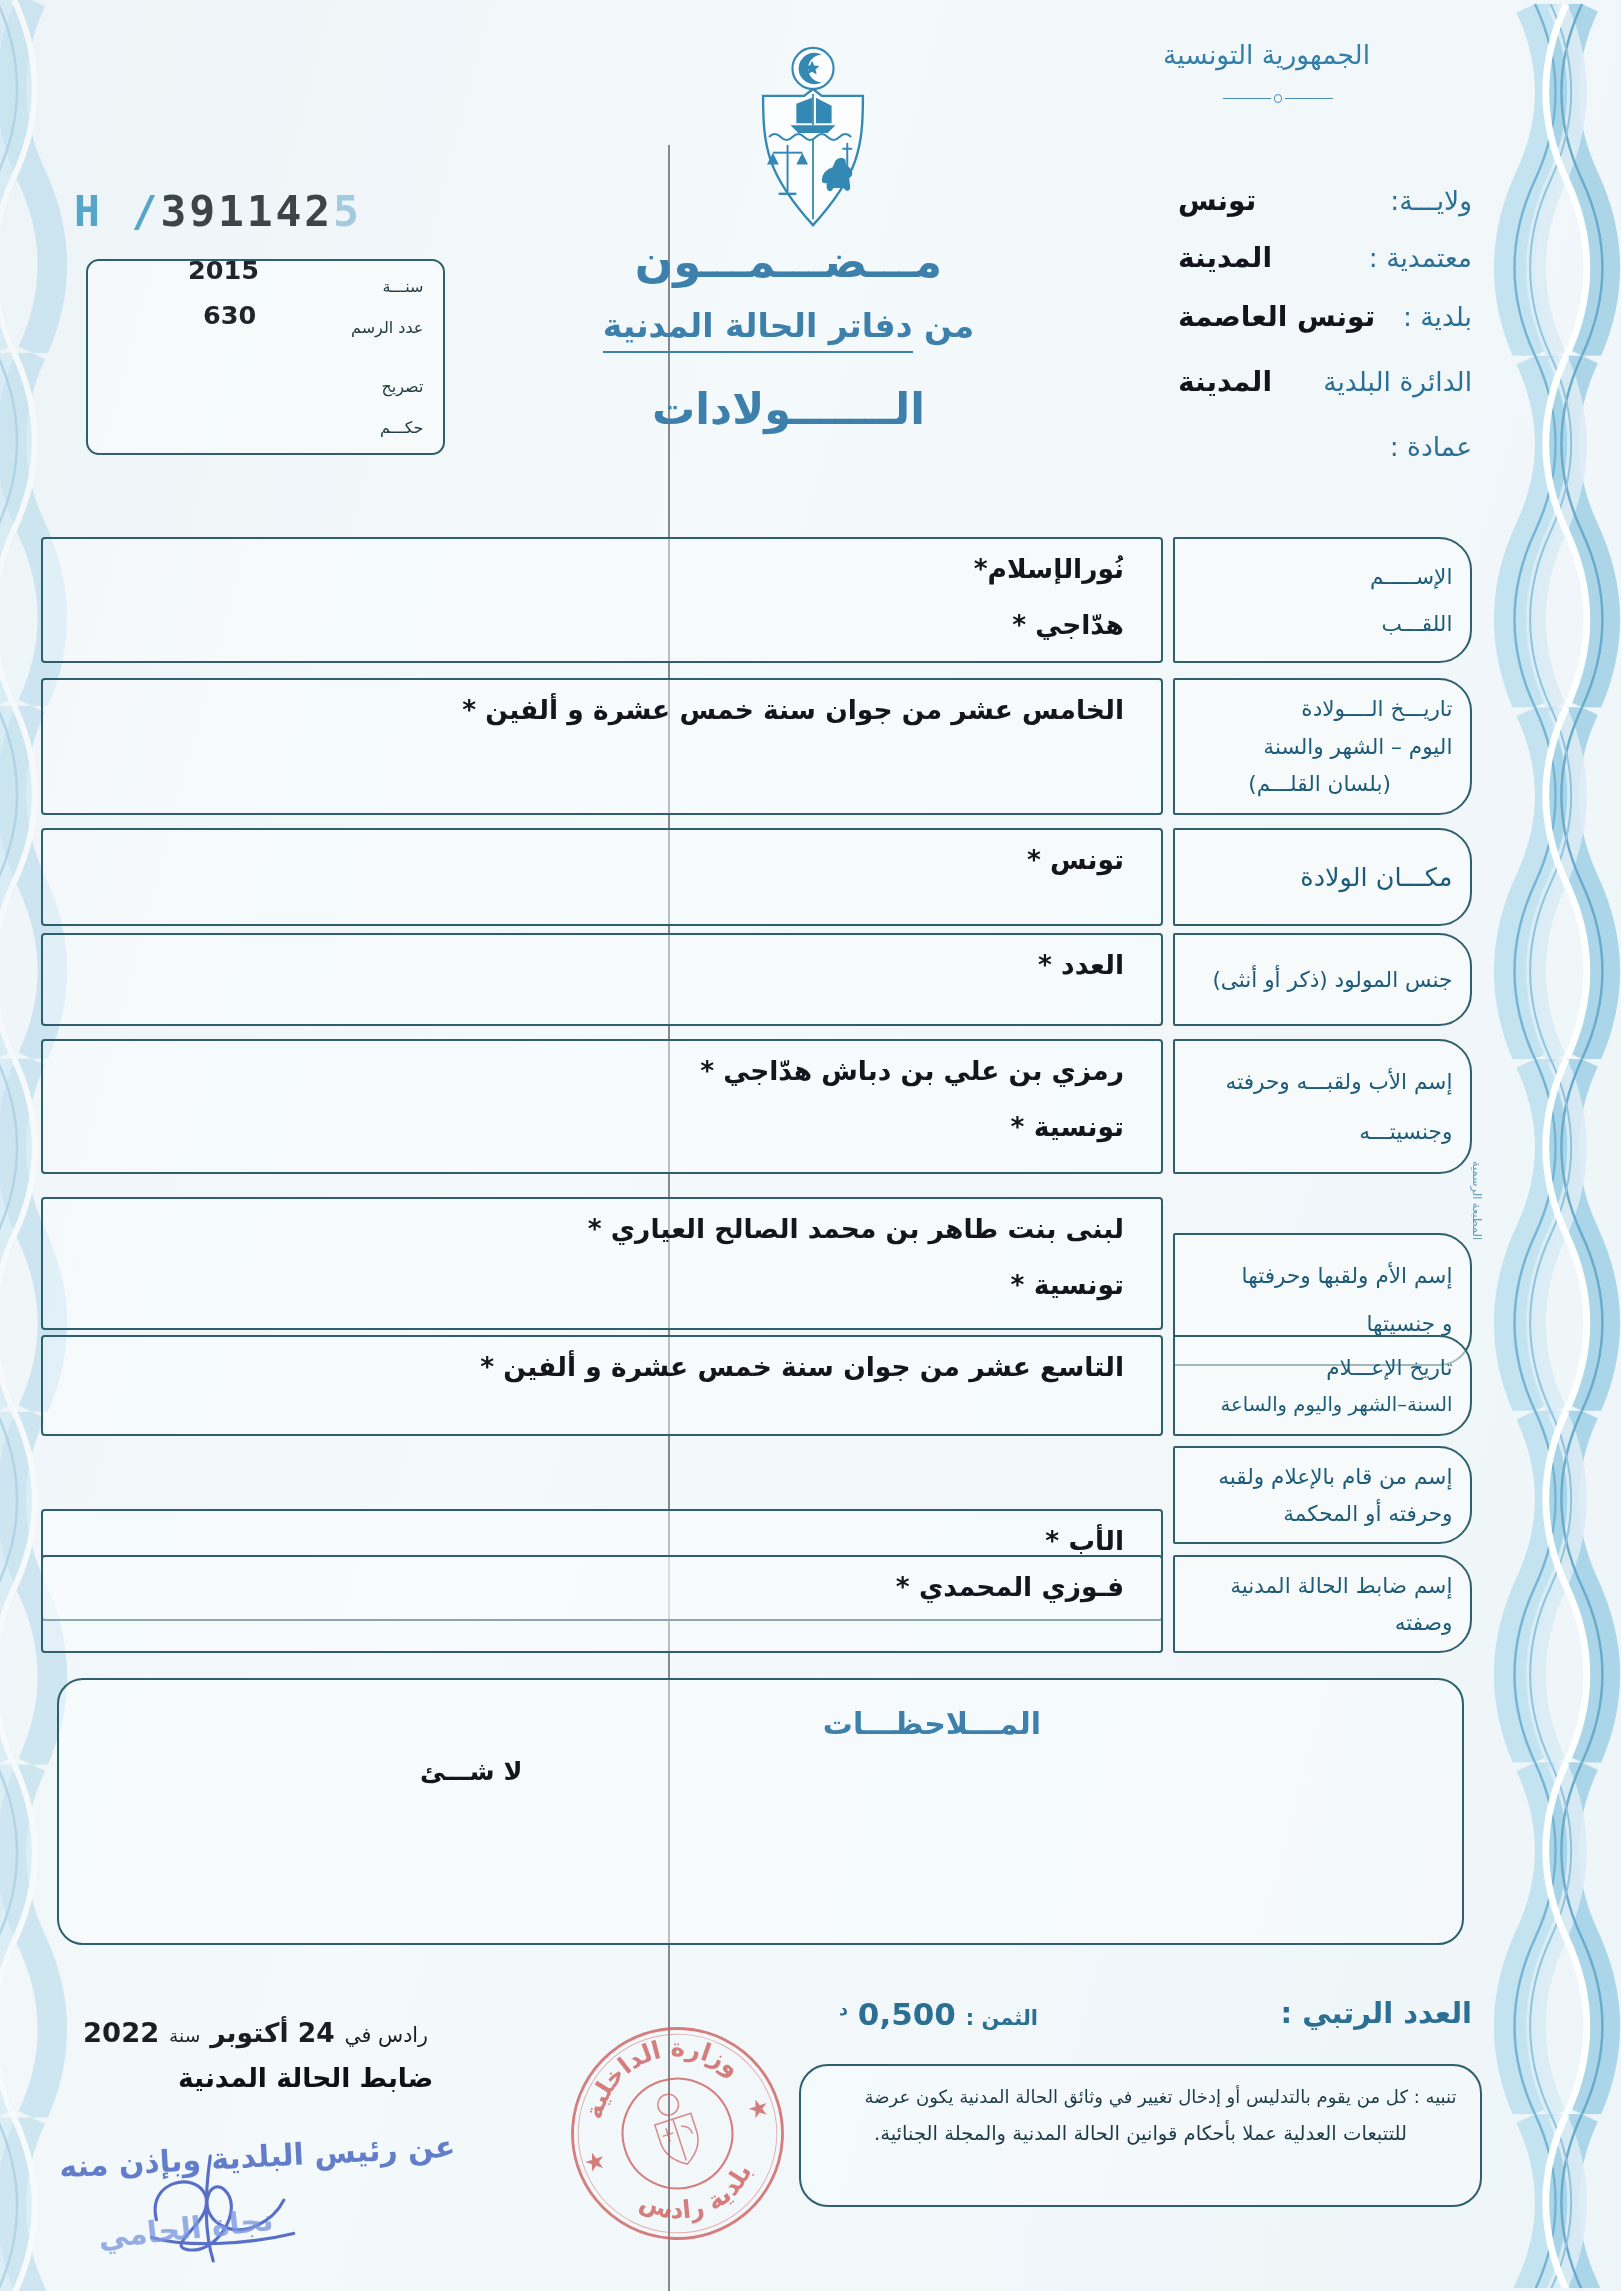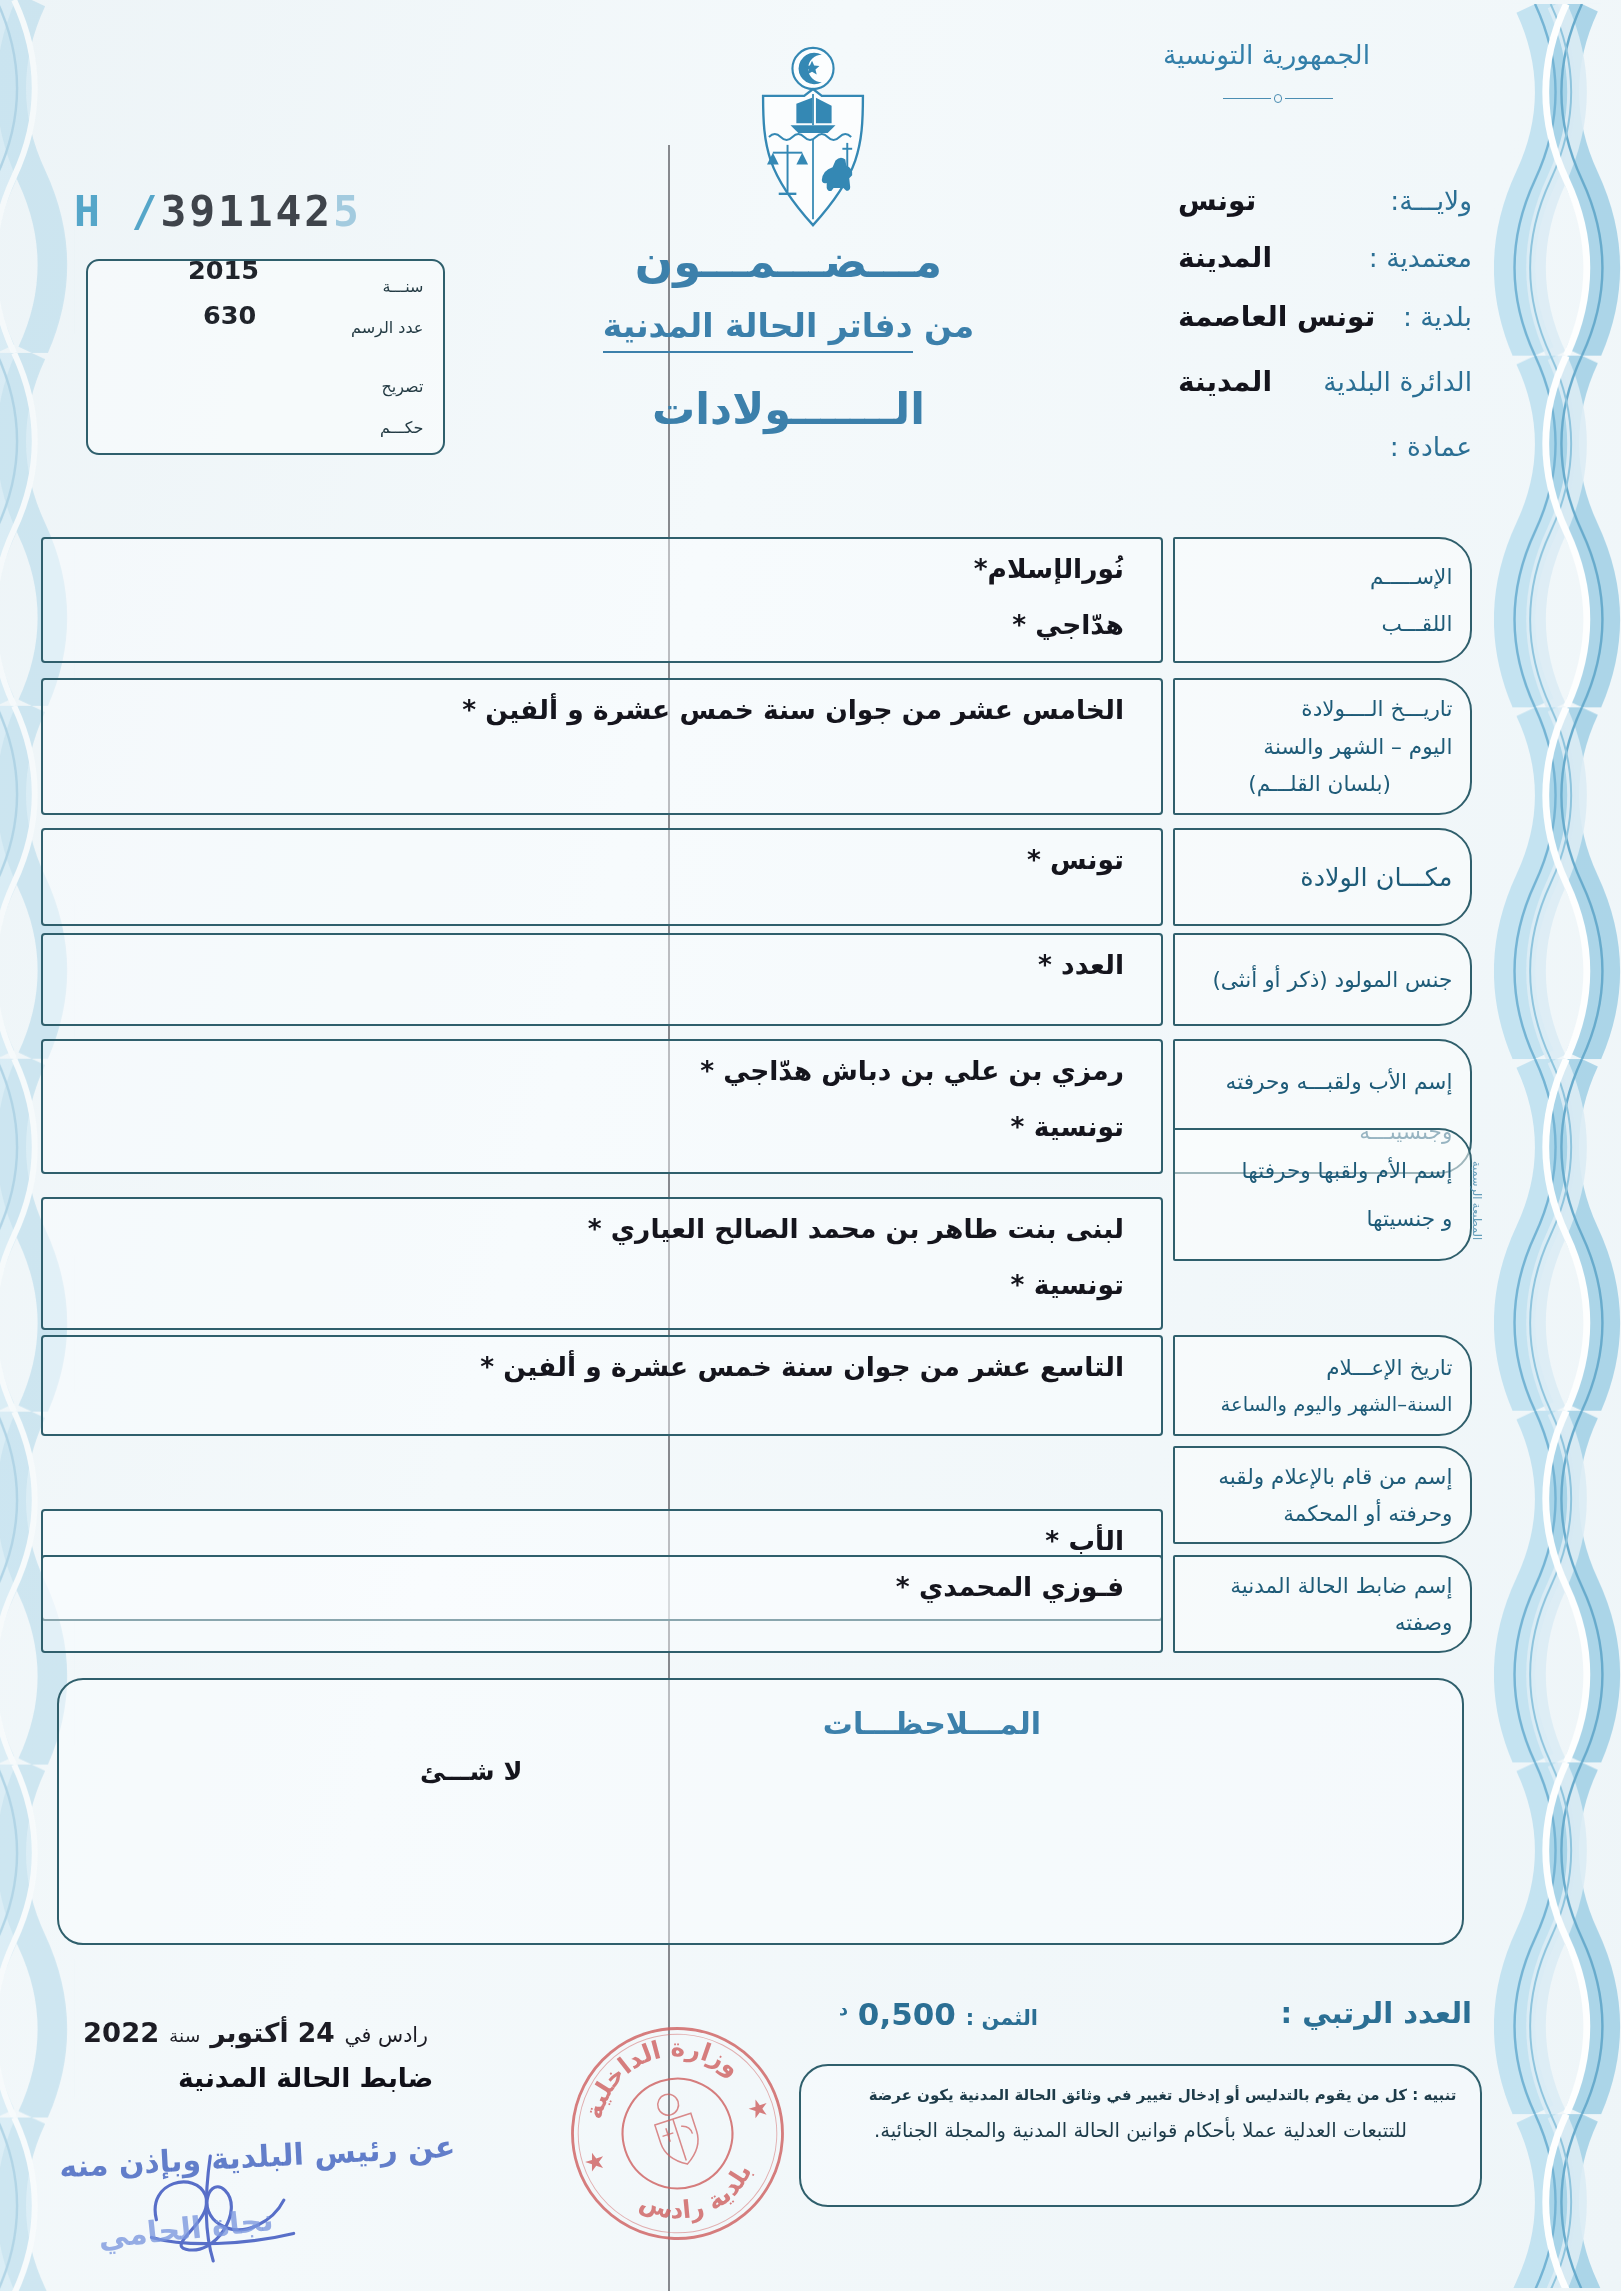--- a/index.html
+++ b/index.html
@@ -42,21 +42,21 @@
   .notes-box{position:absolute;left:57px;top:1678px;width:1407px;height:267px;border:2.5px solid #2f5f6c;border-radius:26px;background:rgba(251,253,254,.45);}
   .notes-h{position:absolute;right:421px;top:25.5px;font-size:30px;font-weight:bold;color:#3c80ab;direction:rtl;}
   .notes-c{position:absolute;left:361px;top:76px;font-size:25.5px;font-weight:bold;color:#15151d;direction:rtl;}
   
   .ordinal{position:absolute;right:149px;top:1996px;font-size:29px;font-weight:bold;color:#2b6f94;direction:rtl;}
   .price{position:absolute;left:839px;top:1996px;display:flex;gap:9.8px;align-items:baseline;direction:rtl;color:#2b6f94;font-weight:bold;}
   .price .pl{font-size:21px;}
   .price .pv{font-size:31px;}
   .price sup{font-size:17.6px;position:relative;top:-9.8px;}
   .warnbox{position:absolute;left:799px;top:2064px;width:683px;height:143px;border:2.5px solid #2f5f6c;border-radius:29px;background:rgba(251,253,254,.4);padding:19.6px 23.5px 9.8px 23.5px;direction:rtl;color:#1d3b49;}
-  .warn1{font-size:15px;text-align:right;white-space:nowrap;font-weight:bold;}
+  .warn1{font-size:18px;text-align:right;white-space:nowrap;}
   .warn2{font-size:19.6px;text-align:center;margin-top:15.7px;}
   .dateline{position:absolute;left:83px;top:2017px;width:345px;display:flex;justify-content:space-between;align-items:baseline;direction:rtl;color:#1c1c24;}
   .dl-place{font-size:20.6px;}
   .dl-date{font-size:26.5px;font-weight:bold;}
   .dl-yw{font-size:18.6px;}
   .dl-y{font-size:27.4px;font-weight:bold;}
   .officer{position:absolute;left:178px;top:2062px;font-size:26.5px;font-weight:bold;color:#101018;direction:rtl;}
   .bstamp{position:absolute;left:59px;top:2139px;font-size:30px;font-weight:bold;color:rgba(77,108,195,.88);transform:rotate(-3deg);white-space:nowrap;direction:rtl;}
   .signame{position:absolute;left:98px;top:2211px;font-size:30px;font-weight:bold;color:rgba(122,150,222,.78);transform:rotate(-6deg);white-space:nowrap;direction:rtl;}
   .printer{position:absolute;left:1470px;top:1161px;writing-mode:vertical-rl;font-size:11.3px;color:#4d8fb0;opacity:.85;letter-spacing:1px;}
@@ -200,21 +200,21 @@
   </div>
   <div class="label-box" style="top:1039px;height:135px">
     <div class="lbl-line">إسم الأب ولقبـــه وحرفته</div>
     <div class="lbl-line">وجنسيتـــه</div>
   </div>
 
   <div class="content-box" style="top:1197px;height:133px">
     <div class="val-line">لبنى بنت طاهر بن محمد الصالح  العياري *</div>
     <div class="val-line">تونسية *</div>
   </div>
-  <div class="label-box" style="top:1128px;height:133px">
+  <div class="label-box" style="top:1233px;height:133px">
     <div class="lbl-line">إسم الأم ولقبها وحرفتها</div>
     <div class="lbl-line">و جنسيتها</div>
   </div>
 
   <div class="content-box" style="top:1335px;height:101px">
     <div class="val-line">التاسع عشر من جوان سنة خمس عشرة و ألفين *</div>
   </div>
   <div class="label-box" style="top:1335px;height:101px">
     <div class="lbl-line">تاريخ  الإعـــلام</div>
     <div class="lbl-line" style="font-size:19.6px">السنة–الشهر واليوم والساعة</div>

